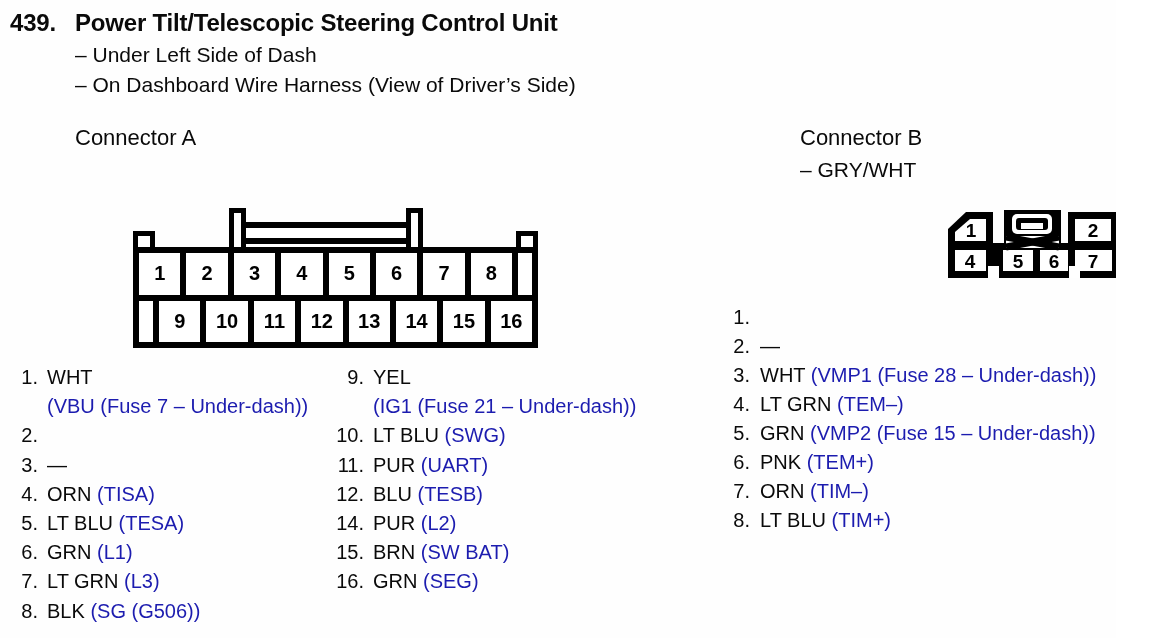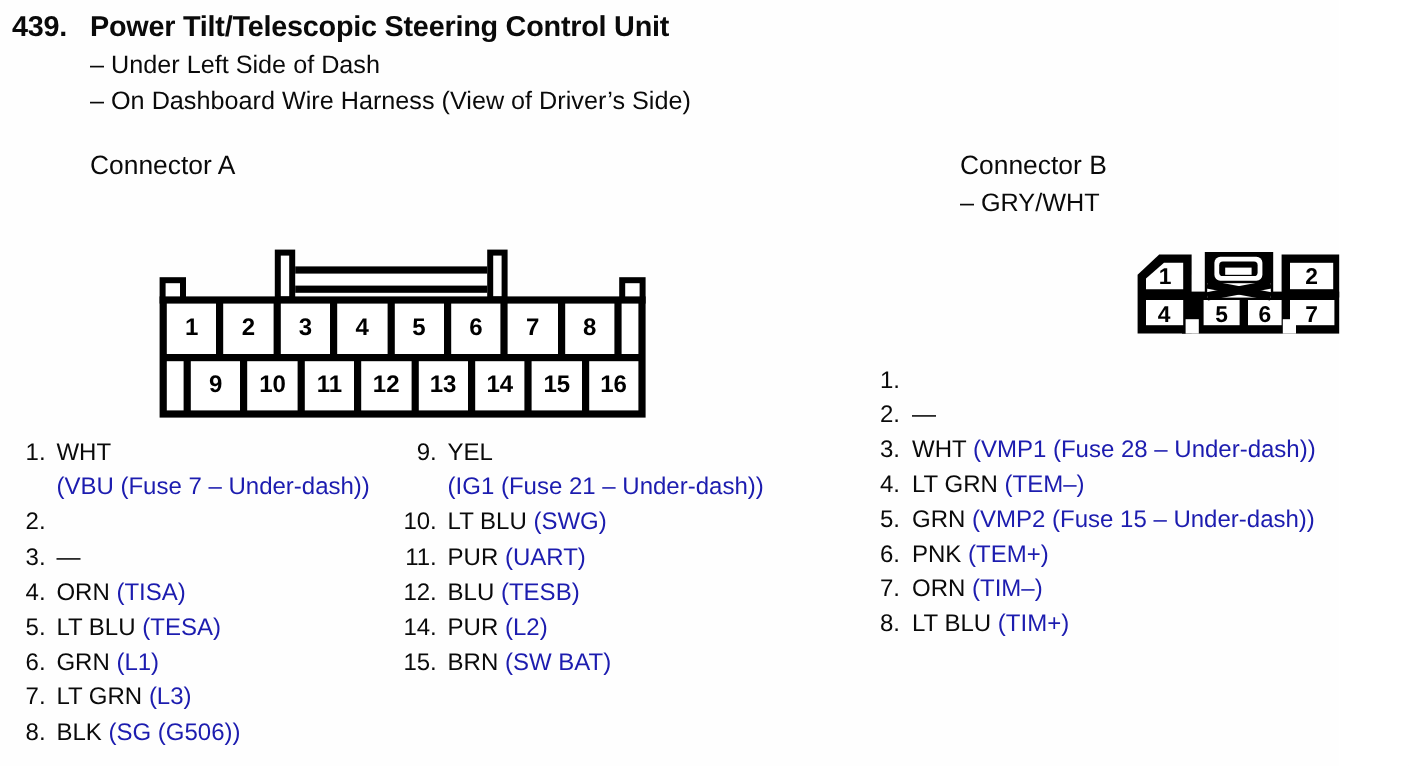--- a/index.html
+++ b/index.html
@@ -201,20 +201,24 @@
       <span class="pin-text"><span class="wire">BLU</span> <span class="sig">(TESB)</span></span>
     </div>
     <div class="pin-row">
       <span class="pin-num">14.</span>
       <span class="pin-text"><span class="wire">PUR</span> <span class="sig">(L2)</span></span>
     </div>
     <div class="pin-row">
       <span class="pin-num">15.</span>
       <span class="pin-text"><span class="wire">BRN</span> <span class="sig">(SW BAT)</span></span>
     </div>
+    <div class="pin-row">
+      <span class="pin-num">16.</span>
+      <span class="pin-text"><span class="wire">GRN</span> <span class="sig">(SEG)</span></span>
+    </div>
   </div>
 
   <div class="pinlist pinlist-b">
     <div class="pin-row">
       <span class="pin-num">1.</span>
     </div>
     <div class="pin-row">
       <span class="pin-num">2.</span>
       <span class="pin-text"><span class="wire">—</span> <span class="sig"></span></span>
     </div>

